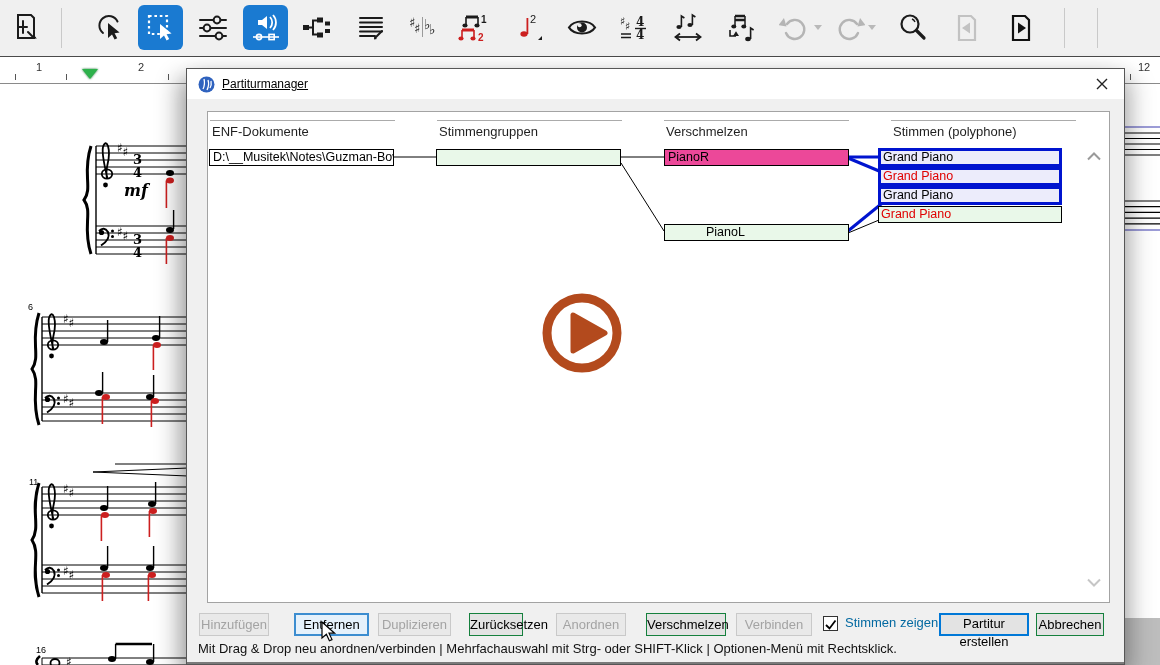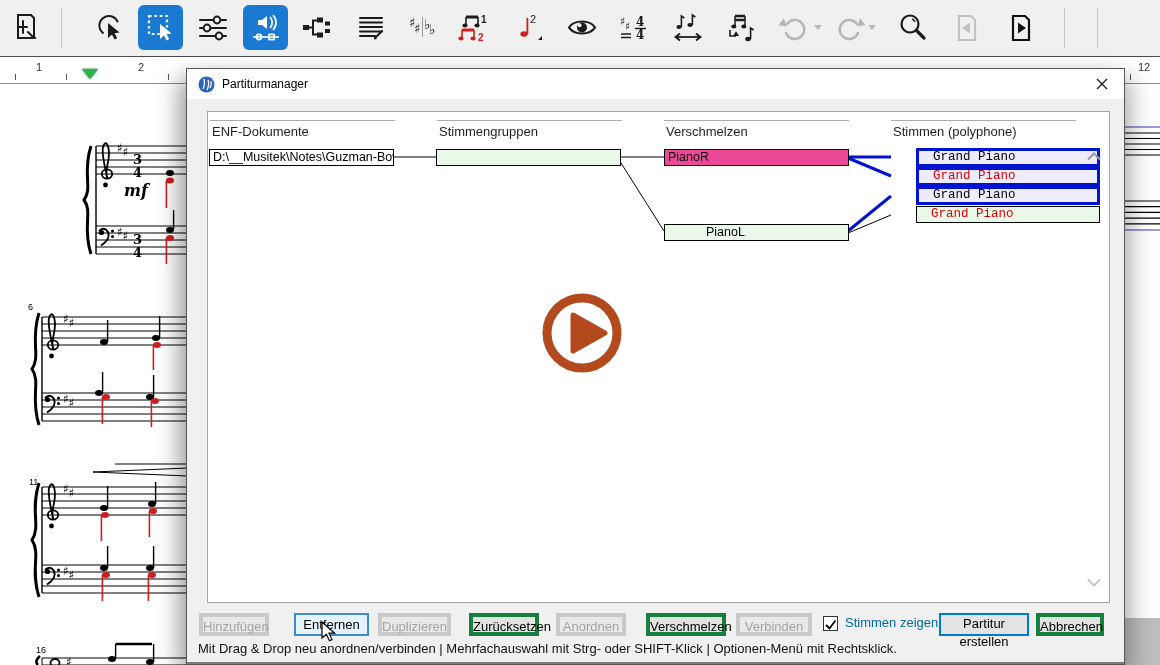--- a/index.html
+++ b/index.html
@@ -26,46 +26,46 @@
   
   .doc { position:absolute; left:0; top:84px; width:1160px; height:581px; background:#ffffff; z-index:0; }
   .score-left { position:absolute; left:0; top:0; }
   .score-right { position:absolute; left:1125px; top:0; }
   .page-end { position:absolute; left:1125px; top:534px; width:35px; height:47px; background:#bdbdbd; }
 
   
   .dialog { position:absolute; left:186px; top:68px; width:939px; height:597px; background:#f0f0f0; border:1px solid #565656; box-shadow:-8px 10px 22px rgba(0,0,0,.32), 8px 10px 22px rgba(0,0,0,.22); z-index:5; }
   .titlebar { position:absolute; left:0; top:0; width:100%; height:30px; background:#ffffff; display:flex; align-items:center; }
   .title-logo { width:17px; height:17px; margin-left:11px; }
-  .title-text { margin-left:7px; font-size:12px; color:#000; }
+  .title-text { margin-left:7px; font-size:12px; color:#000;text-decoration:underline; }
   .close-btn { margin-left:auto; width:45px; height:30px; display:flex; align-items:center; justify-content:center; }
   .close-btn svg { width:12px; height:12px; stroke:#222; stroke-width:1.4; }
 
   .panel { position:absolute; left:20px; top:42px; width:903px; height:492px; background:#ffffff; border:1px solid #a3a3a3; }
   .col-line { position:absolute; top:8px; height:1px; background:#ababab; width:185px; }
   .col-hdr { position:absolute; top:12px; font-size:13px; color:#1f1f1f; white-space:nowrap; }
 
   .node { position:absolute; width:185px; height:17px; border:1px solid #000; font-size:12.5px; line-height:15px; padding:0 3px; white-space:nowrap; overflow:hidden; }
   .n-doc { left:1px; top:37px; background:#fff; }
   .n-grp { left:228px; top:37px; background:#e9f8e9; }
   .n-sysR { left:456px; top:37px; background:#ec4899; }
   .n-sysL { left:456px; top:112px; background:#e9f8e9;padding-left:41px; }
-  .voice { position:absolute; left:708px; width:184px; font-size:12.5px; white-space:nowrap; overflow:hidden; padding:0 14px;font-family:Liberation Mono, monospace; }
+  .voice { position:absolute; left:670px; width:184px; font-size:12.5px; white-space:nowrap; overflow:hidden; padding:0 2px; }
   .v-sel { border:3px solid #0014cf; background:#ececfb; height:19px; line-height:12px; }
   .v-un  { border:1px solid #000; background:#e9f8e9; height:17px; line-height:15px; }
   .v-red { color:#e00000; }
   .v-blk { color:#000; }
 
   .wires { position:absolute; left:0; top:0; pointer-events:none; }
   .scroll-chev { position:absolute; }
 
   .play-overlay { position:absolute; left:329px; top:176px; width:90px; height:90px; }
 
   
-  .dbtn { position:absolute; top:544px; height:23px; font-size:13px; text-align:center; line-height:20px; background:#e3e3e3; border:4px solid #15803d; color:#000; }
+  .dbtn { position:absolute; top:544px; height:23px; font-size:13px; text-align:center; line-height:20px; background:#e3e3e3; border:1px solid #15803d; color:#000; }
   .dbtn.dis { background:#e9e9e9; border-color:#c9c9c9; color:#a3a3a3; }
   .dbtn.hov { background:#e5f1fb; border:2px solid #3c8dd0; line-height:18px; }
   .dbtn.def { border:2px solid #0078d7; line-height:18px; }
   .chkbox { position:absolute; left:636px; top:547px; width:15px; height:15px; background:#fff; border:1px solid #333; }
   .chklbl { position:absolute; left:658px; top:546px; font-size:13px; color:#0369a1; }
   .hint { position:absolute; left:11px; top:572px; font-size:13px; color:#111; white-space:nowrap; }
   .dlg-bottom-line { position:absolute; left:0; bottom:0; width:100%; height:2px; background:#7a7a7a; }
 
   .mouse-cursor { position:absolute; left:134px; top:552px; z-index:9; }
 
@@ -426,21 +426,21 @@
 
     <svg class="play-overlay" viewBox="0 0 90 90">
       <circle cx="45" cy="45" r="35" fill="none" stroke="#b34a1d" stroke-width="9"></circle>
       <path d="M36,27 L36,63 L68,45 Z" fill="#b34a1d" stroke="#b34a1d" stroke-width="5" stroke-linejoin="round"></path>
     </svg>
   </div>
 
   <button class="dbtn dis" style="left:12px;  width:70px">Hinzufügen</button>
   <button class="dbtn hov" style="left:107px; width:75px">Entfernen</button>
   <button class="dbtn dis" style="left:191px; width:73px">Duplizieren</button>
-  <button class="dbtn" style="left:282px; width:70px">Zurücksetzen</button>
+  <button class="dbtn" style="left:282px; width:54px">Zurücksetzen</button>
   <button class="dbtn dis" style="left:369px; width:70px">Anordnen</button>
   <button class="dbtn" style="left:459px; width:80px">Verschmelzen</button>
   <button class="dbtn dis" style="left:549px; width:76px">Verbinden</button>
 
   <div class="chkbox">
     <svg width="13" height="13">
       <polyline points="2,7 5.5,10.5 11.5,2.5" fill="none" stroke="#000" stroke-width="1.8"></polyline>
     </svg>
   </div>
   <div class="chklbl">Stimmen zeigen</div>

